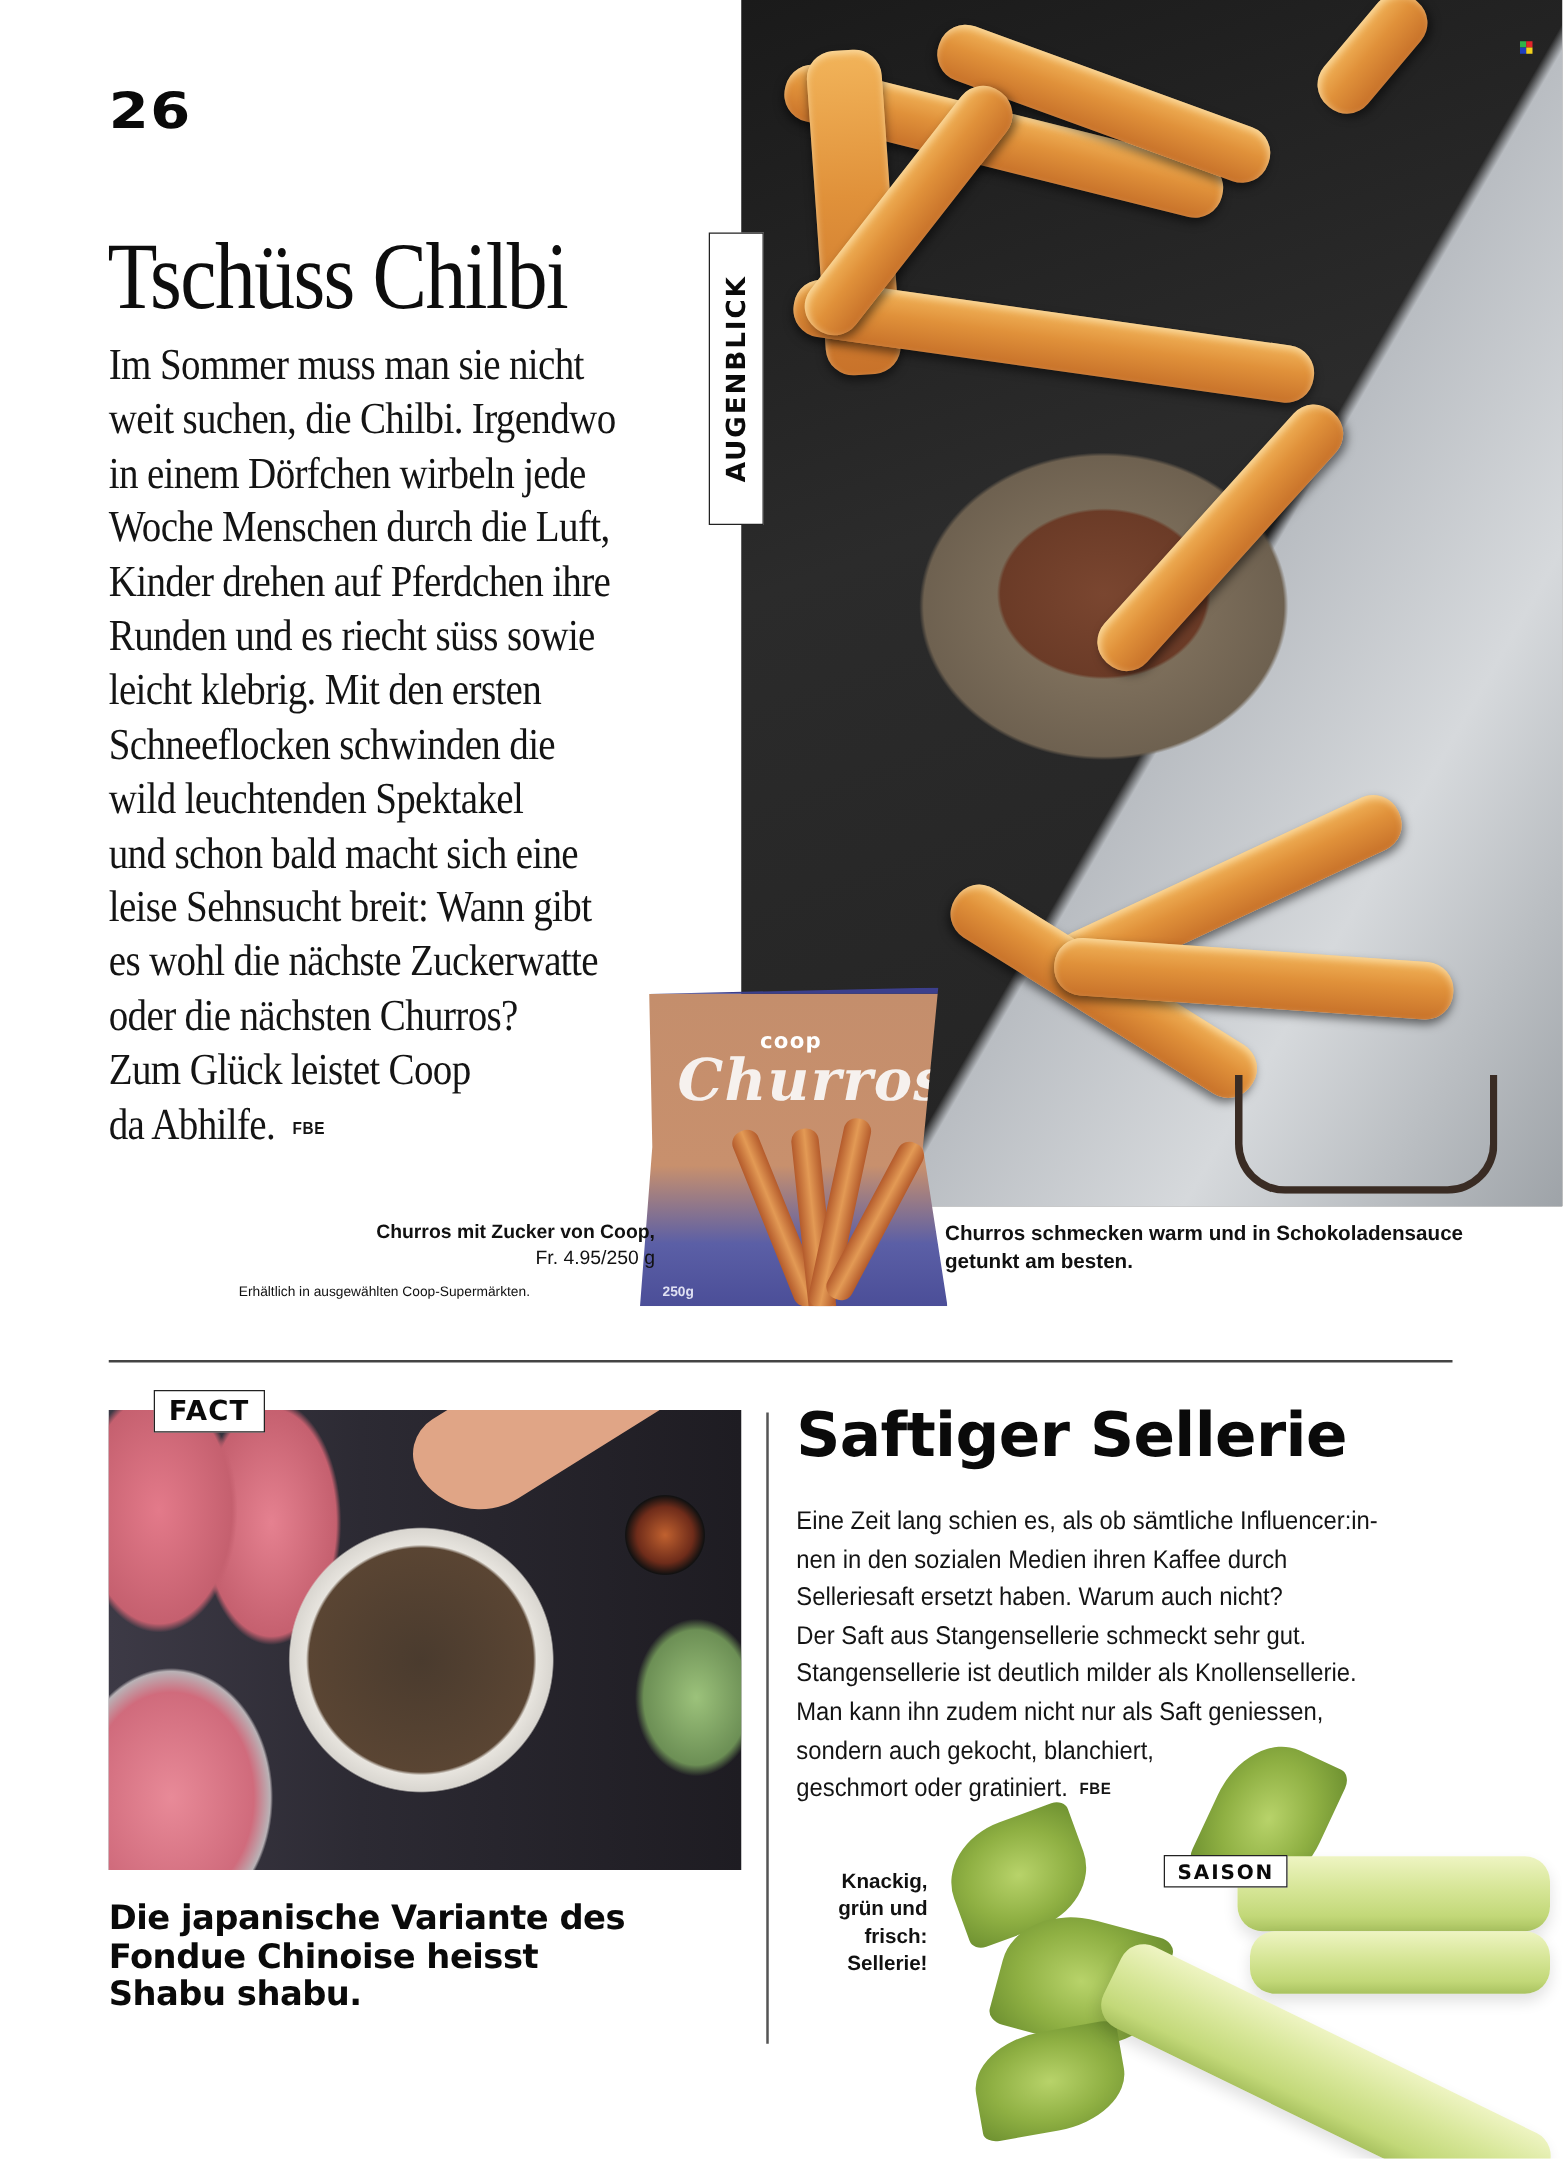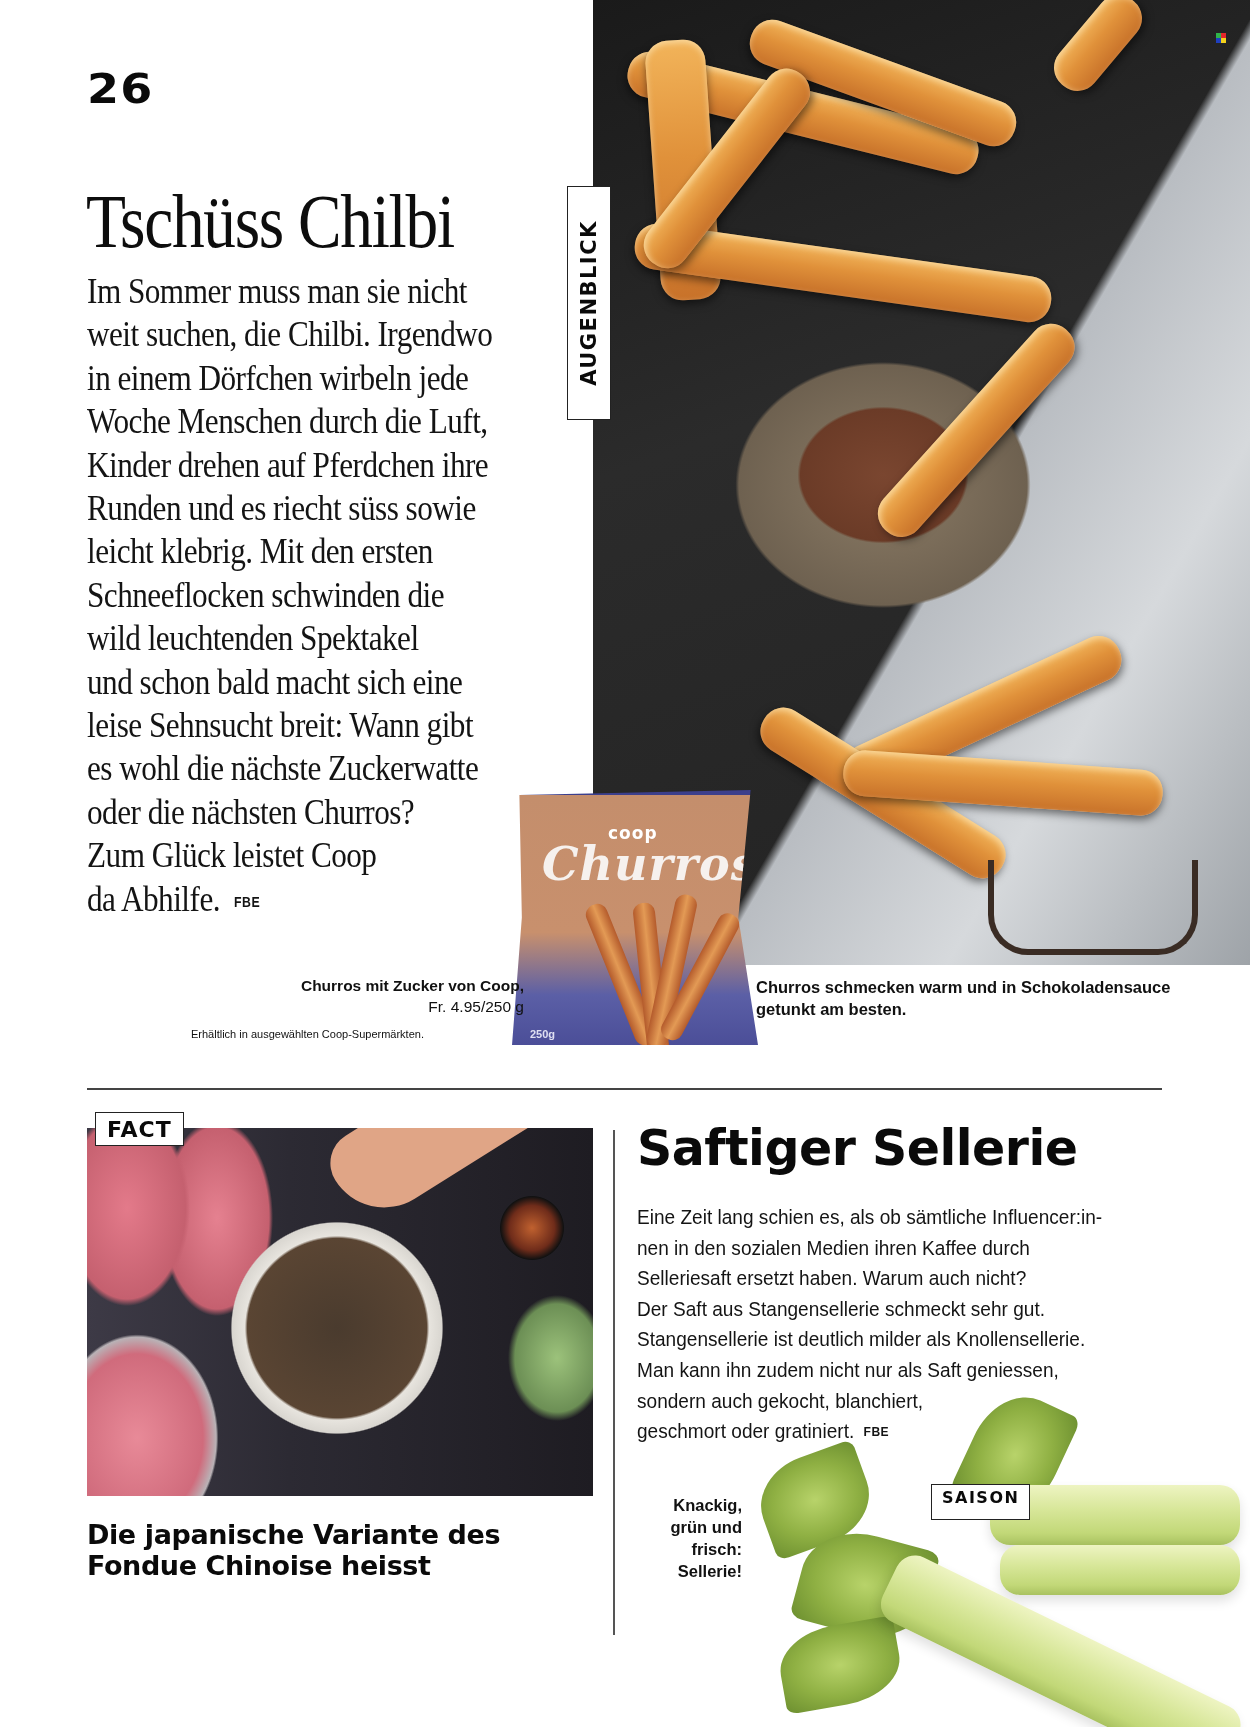--- a/index.html
+++ b/index.html
@@ -94,21 +94,21 @@
       radial-gradient(circle 128px at 250px 200px, #4a3b2e 0%, #5a4533 70%, #e7e4de 72%, #d9d6d0 82%, rgba(0,0,0,0) 83%),
       radial-gradient(ellipse 110px 140px at 50px 310px, #e88a98 0%, #d06b7c 60%, #b9b2b6 72%, rgba(0,0,0,0) 74%),
       radial-gradient(ellipse 90px 140px at 40px 80px, #e37a8a 0%, #c5606f 65%, rgba(0,0,0,0) 70%),
       radial-gradient(ellipse 80px 140px at 130px 90px, #e58190 0%, #c5606f 65%, rgba(0,0,0,0) 70%),
       radial-gradient(ellipse 70px 90px at 470px 230px, #9cc27b 0%, #6c8f55 60%, rgba(0,0,0,0) 70%),
       radial-gradient(circle 45px at 445px 100px, #c0612f 0%, #6f2c1a 50%, #111 70%, rgba(0,0,0,0) 72%),
       linear-gradient(90deg, #3d3a46 0%, #2c2a33 40%, #1e1c22 100%);
   }
   .fondue-hand { position: absolute; left: 255px; top: 18px; width: 230px; height: 90px; background: #e0a586; border-radius: 45px 60px 40px 80px; transform: rotate(-32deg); transform-origin: left; }
   .fact-tag {
-    position: absolute; left: 95px; top: 1112px; padding: 4px 11px 3px; background: #fff; border: 1.5px solid #222;
+    position: absolute; left: 123px; top: 1112px; padding: 4px 11px 3px; background: #fff; border: 1.5px solid #222;
     font-family: "DejaVu Sans", sans-serif; font-weight: 900; font-size: 22px; letter-spacing: 1px; color: #0a0a0a;
   }
 
   .fact-text {
     position: absolute; left: 87px; top: 1520px; width: 520px;
     font-family: "DejaVu Sans", sans-serif; font-weight: 900; font-size: 27px; line-height: 30.5px; color: #0a0a0a; letter-spacing: -0.4px;
   }
   .fact-text .line { display: block; white-space: nowrap; }
 
   .section-title {
@@ -129,21 +129,21 @@
   }
   .leaf { position: absolute; background: radial-gradient(ellipse at center, #b8d36a 0%, #8fb043 55%, #6b8e2f 100%); border-radius: 50% 10% 50% 10%; }
   .stalk { position: absolute; border-radius: 20px; background: linear-gradient(180deg, #eef4c2 0%, #d8e79a 40%, #c2d878 80%, #a9c260 100%); box-shadow: 0 6px 12px rgba(0,0,0,0.12); }
 
   .celery-caption {
     position: absolute; right: 508px; top: 1494px; text-align: right;
     font-family: "Liberation Sans", sans-serif; font-weight: 700; font-size: 16.5px; line-height: 22px; color: #111;
   }
 
   .saison-tag {
-    position: absolute; left: 931px; top: 1484px; padding: 3px 10px 12px; background: #fff; border: 1.5px solid #222;
+    position: absolute; left: 931px; top: 1484px; padding: 3px 10px 2px; background: #fff; border: 1.5px solid #222;
     font-family: "DejaVu Sans", sans-serif; font-weight: 900; font-size: 16px; letter-spacing: 1.5px; color: #0a0a0a;
   }
 </style>
 </head>
 <body>
 
 <div class="page-number">26</div>
 
 <h1 class="headline">Tschüss Chilbi</h1>
 
@@ -212,20 +212,21 @@
 <div class="column-divider"></div>
 
 <div class="fondue-photo">
   <div class="fondue-hand"></div>
 </div>
 <div class="fact-tag">FACT</div>
 
 <div class="fact-text">
   <span class="line">Die japanische Variante des</span>
   <span class="line">Fondue Chinoise heisst</span>
+  <span class="line">Shabu shabu.</span>
 </div>
 
 <h2 class="section-title">Saftiger Sellerie</h2>
 <div class="section-body">
   <span class="line">Eine Zeit lang schien es, als ob sämtliche Influencer:in-</span>
   <span class="line">nen in den sozialen Medien ihren Kaffee durch</span>
   <span class="line">Selleriesaft ersetzt haben. Warum auch nicht?</span>
   <span class="line">Der Saft aus Stangensellerie schmeckt sehr gut.</span>
   <span class="line">Stangensellerie ist deutlich milder als Knollensellerie.</span>
   <span class="line">Man kann ihn zudem nicht nur als Saft geniessen,</span>

